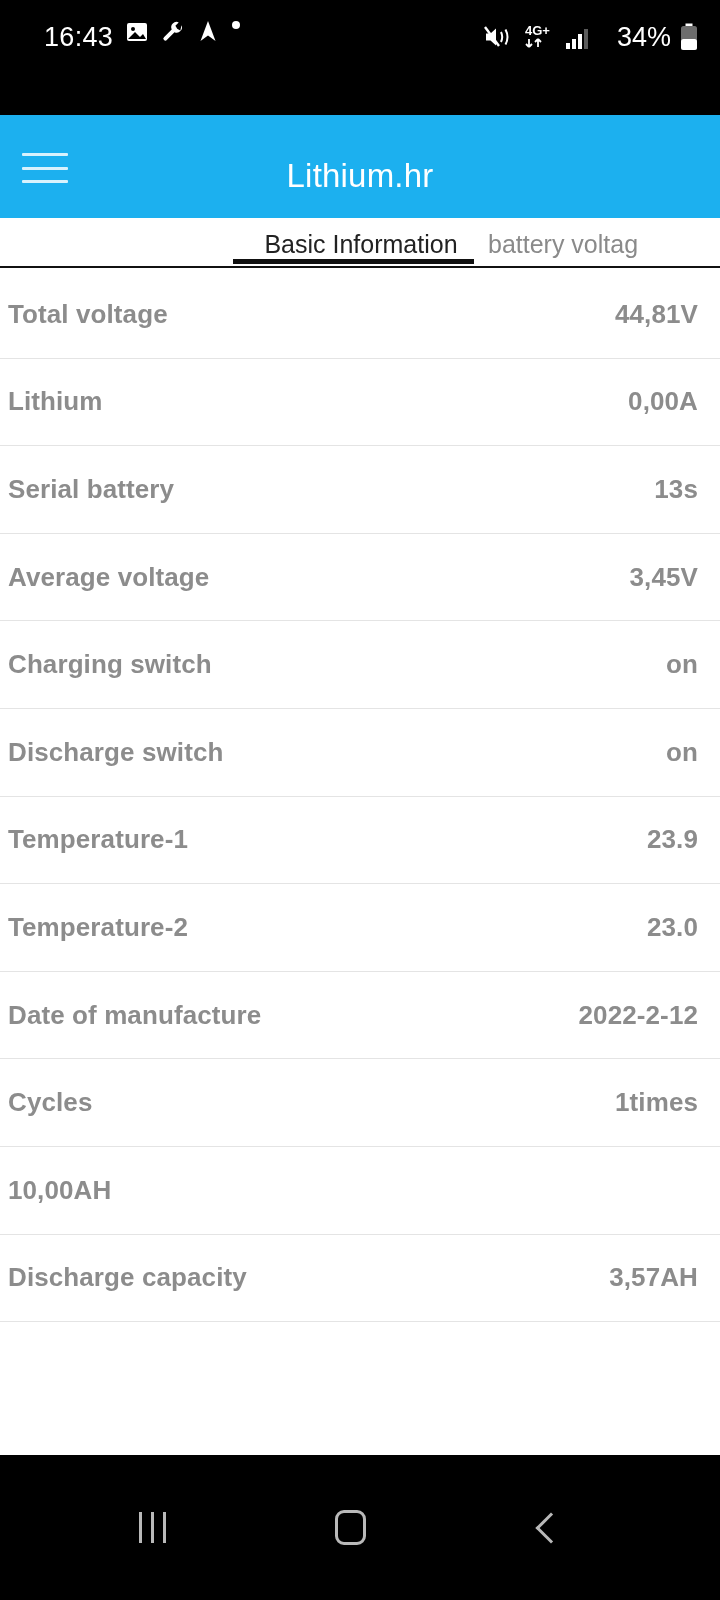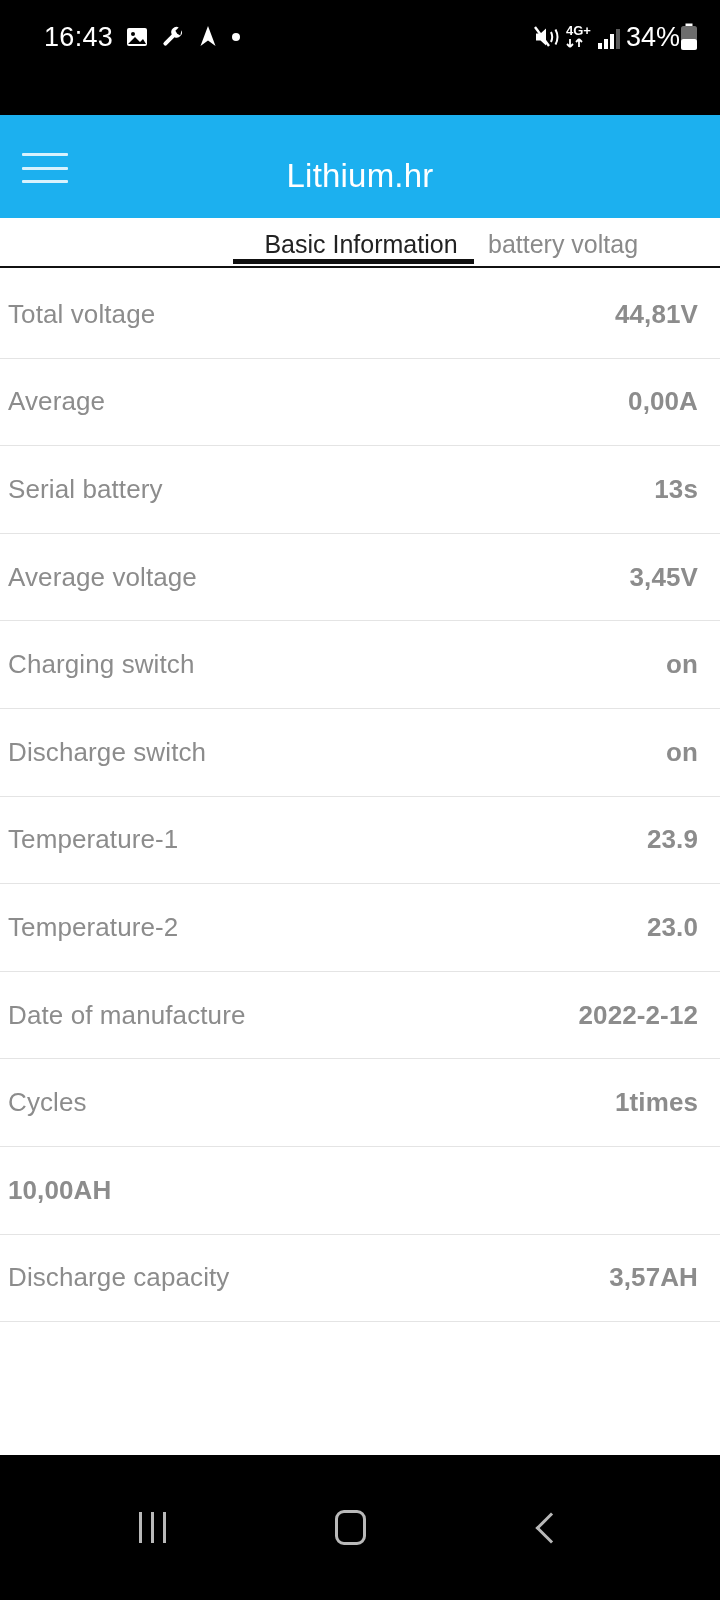--- a/index.html
+++ b/index.html
@@ -11,24 +11,24 @@
   }
   #screen { position:relative; width:720px; height:1600px; background:#fff; }
 
   
   .statusbar {
     position:absolute; top:0; left:0; width:720px; height:115px;
     background:#000; color:#fff;
     display:flex; align-items:flex-start; justify-content:space-between;
     padding:20px 22px 0 44px;
   }
-  .sb-left { display:flex; align-items:center; gap:12px; height:34px; }
-  .sb-right { display:flex; align-items:center; height:34px;text-align:center; }
+  .sb-left { display:flex; align-items:flex-start; gap:12px; height:34px; }
+  .sb-right { display:flex; align-items:center; gap:9px; height:34px;text-align:center; }
   .sb-time { font-size:27px; letter-spacing:0.3px; line-height:34px; font-weight:400; }
-  .sb-pct { font-size:27px; line-height:34px; font-weight:400; margin-left:3px; }
+  .sb-pct { font-size:27px; line-height:34px; font-weight:400; margin-left:17px; }
   .ic { display:inline-block; }
   svg { display:block; }
 
   
   .appbar {
     position:absolute; top:115px; left:0; width:720px; height:103px;
     background:#1cb0ef;
   }
   .hamburger {
     position:absolute; left:22px; top:38px; width:46px; height:30px;
@@ -63,21 +63,21 @@
   }
 
   
   .list { position:absolute; top:271px; left:0; width:720px; height:1184px; background:#fff; }
   .row {
     position:relative; height:87.6px; width:720px;
     display:flex; align-items:center; justify-content:space-between;
     padding:0 22px 0 8px;
     border-bottom:1.5px solid #e4e4e4;
   }
-  .row-label { font-size:26px; color:#8c8c8c; font-weight:400; letter-spacing:0.1px; }
+  .row-label { font-size:26px; color:#8c8c8c; font-weight:700; letter-spacing:0.1px; }
   .row-value { font-size:26px; color:#8c8c8c; font-weight:700; letter-spacing:0.1px; text-align:right; }
 
   
   .navbar {
     position:absolute; top:1455px; left:0; width:720px; height:145px; background:#000;
     display:flex; align-items:center;
   }
   .navbtn {
     position:absolute; top:0; height:145px; width:120px;
     display:flex; align-items:center; justify-content:center;
@@ -172,21 +172,21 @@
   </div>
   <div class="tab-underline"></div>
   <div class="tab-baseline"></div>
 
   <div class="list">
     <div class="row">
       <span class="row-label">Total voltage</span>
       <span class="row-value">44,81V</span>
     </div>
     <div class="row">
-      <span class="row-label">Average</span>
+      <span class="row-label">Lithium</span>
       <span class="row-value">0,00A</span>
     </div>
     <div class="row">
       <span class="row-label">Serial battery</span>
       <span class="row-value">13s</span>
     </div>
     <div class="row">
       <span class="row-label">Average voltage</span>
       <span class="row-value">3,45V</span>
     </div>

